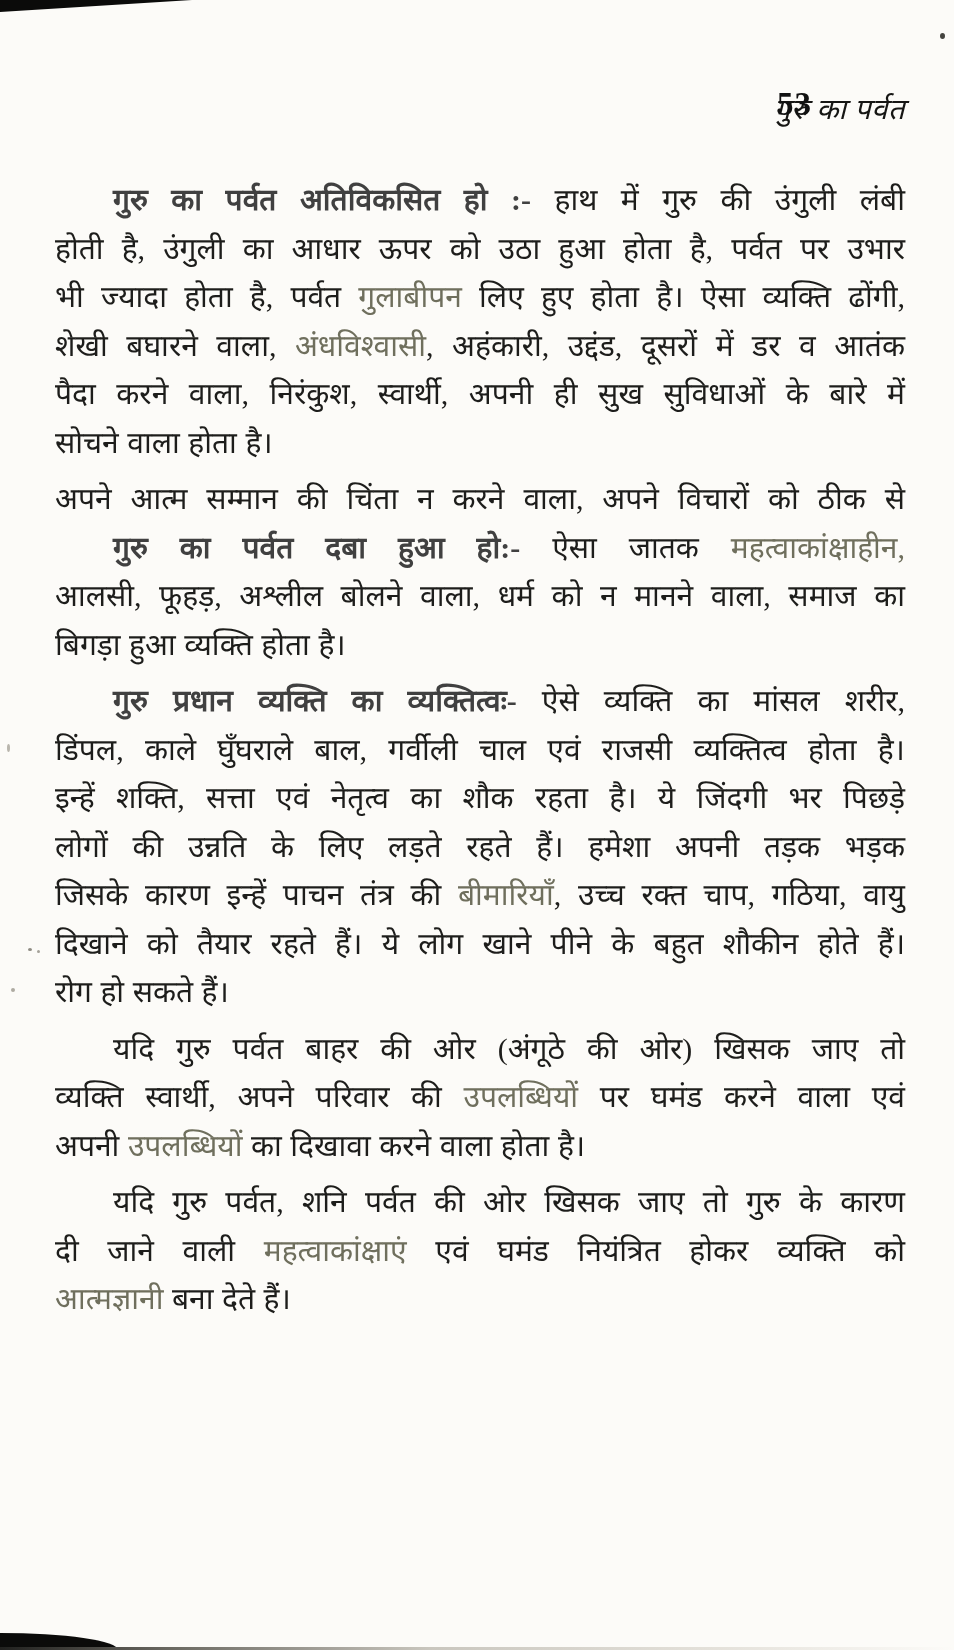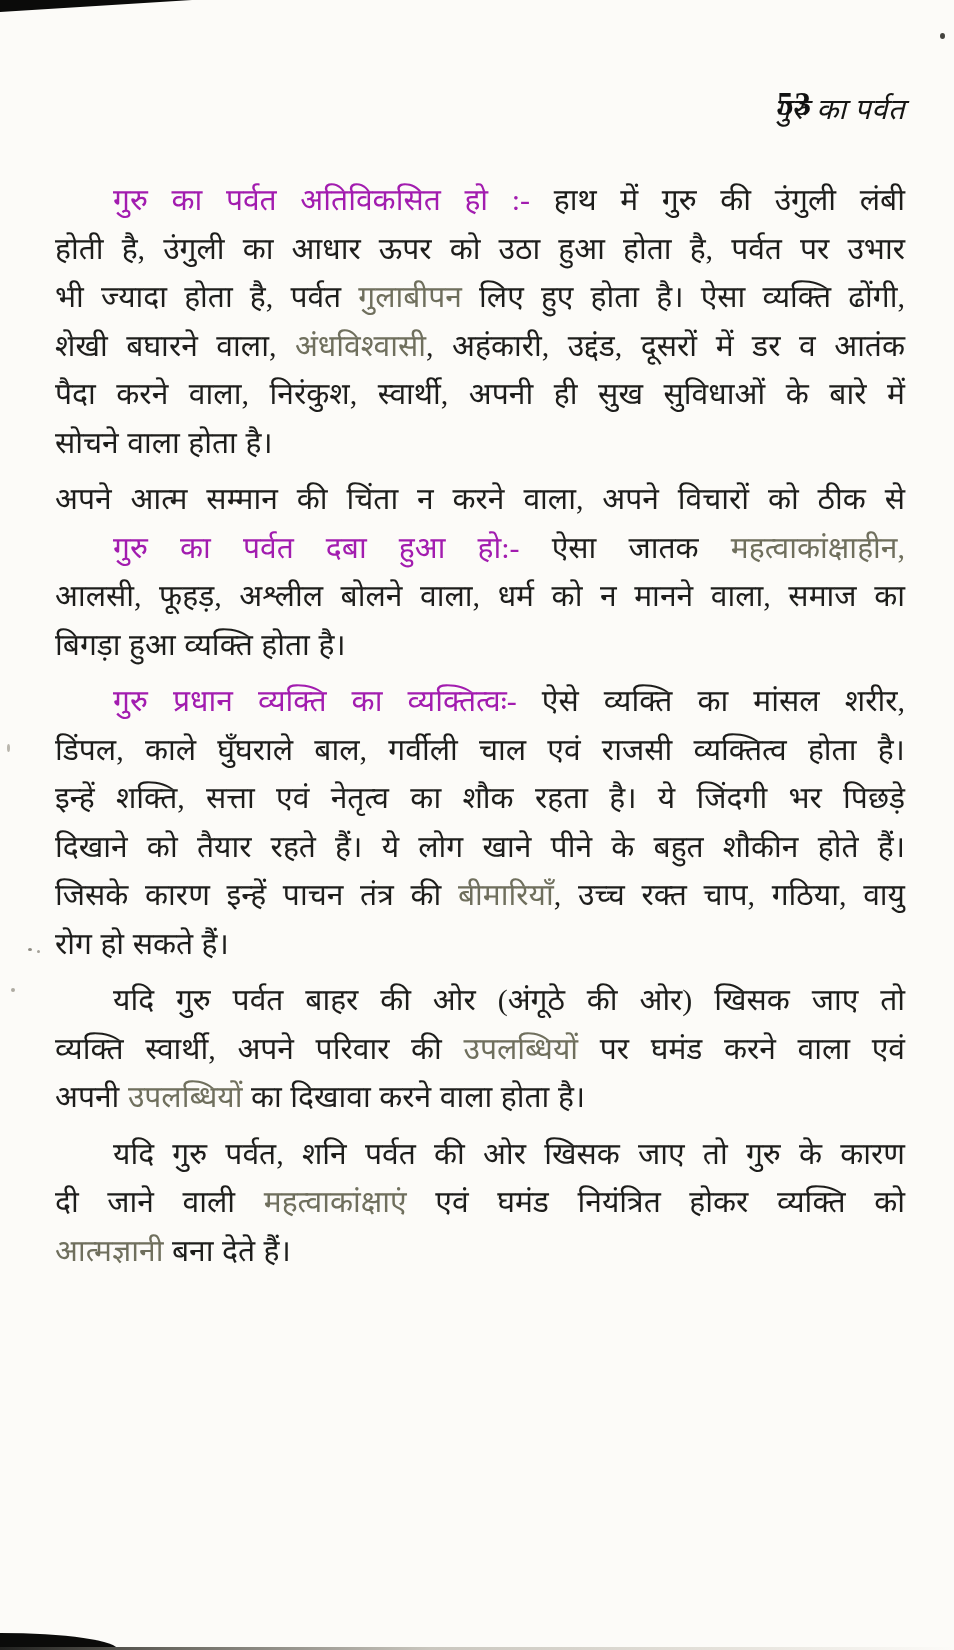--- a/index.html
+++ b/index.html
@@ -32,21 +32,21 @@
   }
   .para{margin:0 0 8px 0;}
   .line{
     line-height:48.5px;
     text-align:justify;
     text-align-last:justify;
     word-spacing:1px;
   }
   .line.first{text-indent:58px;}
   .line.last{text-align-last:left;}
-  .seg.bold{font-weight:400;color:#a21caf;}
+  .seg.bold{font-weight:700;color:#404040;}
   .seg.normal{color:var(--ink,#1d1d1b);}
   .seg.light{color:var(--light-ink,#6f6f5d);}
   
   .corner-tl{
     position:absolute;top:0;left:0;width:192px;height:12px;
     background:#0b0b0a;
     clip-path:polygon(0 0,100% 0,0 100%);
   }
   .corner-bl{
     position:absolute;bottom:0;left:0;width:118px;height:17px;
@@ -85,22 +85,23 @@
       <div class="para">
         <div class="line"><span class="seg normal">अपने आत्म सम्मान की चिंता न करने वाला, अपने विचारों को ठीक से</span></div>
         <div class="line first"><span class="seg bold">गुरु का पर्वत दबा हुआ हो:- </span><span class="seg normal">ऐसा जातक </span><span class="seg light">महत्वाकांक्षाहीन,</span></div>
         <div class="line"><span class="seg normal">आलसी, फूहड़, अश्लील बोलने वाला, धर्म को न मानने वाला, समाज का</span></div>
         <div class="line last"><span class="seg normal">बिगड़ा हुआ व्यक्ति होता है।</span></div>
       </div>
       <div class="para">
         <div class="line first"><span class="seg bold">गुरु प्रधान व्यक्ति का व्यक्तित्वः- </span><span class="seg normal">ऐसे व्यक्ति का मांसल शरीर,</span></div>
         <div class="line"><span class="seg normal">डिंपल, काले घुँघराले बाल, गर्वीली चाल एवं राजसी व्यक्तित्व होता है।</span></div>
         <div class="line"><span class="seg normal">इन्हें शक्ति, सत्ता एवं नेतृत्व का शौक रहता है। ये जिंदगी भर पिछड़े</span></div>
+        <div class="line"><span class="seg normal">लोगों की उन्नति के लिए लड़ते रहते हैं। हमेशा अपनी तड़क भड़क</span></div>
+        <div class="line"><span class="seg normal">जिसके कारण इन्हें पाचन तंत्र की </span><span class="seg light">बीमारियाँ</span><span class="seg normal">, उच्च रक्त चाप, गठिया, वायु</span></div>
         <div class="line"><span class="seg normal">दिखाने को तैयार रहते हैं। ये लोग खाने पीने के बहुत शौकीन होते हैं।</span></div>
-        <div class="line"><span class="seg normal">जिसके कारण इन्हें पाचन तंत्र की </span><span class="seg light">बीमारियाँ</span><span class="seg normal">, उच्च रक्त चाप, गठिया, वायु</span></div>
         <div class="line last"><span class="seg normal">रोग हो सकते हैं।</span></div>
       </div>
       <div class="para">
       </div>
       <div class="para">
         <div class="line first"><span class="seg normal">यदि गुरु पर्वत बाहर की ओर (अंगूठे की ओर) खिसक जाए तो</span></div>
         <div class="line"><span class="seg normal">व्यक्ति स्वार्थी, अपने परिवार की </span><span class="seg light">उपलब्धियों</span><span class="seg normal"> पर घमंड करने वाला एवं</span></div>
         <div class="line last"><span class="seg normal">अपनी </span><span class="seg light">उपलब्धियों</span><span class="seg normal"> का दिखावा करने वाला होता है।</span></div>
       </div>
       <div class="para">

